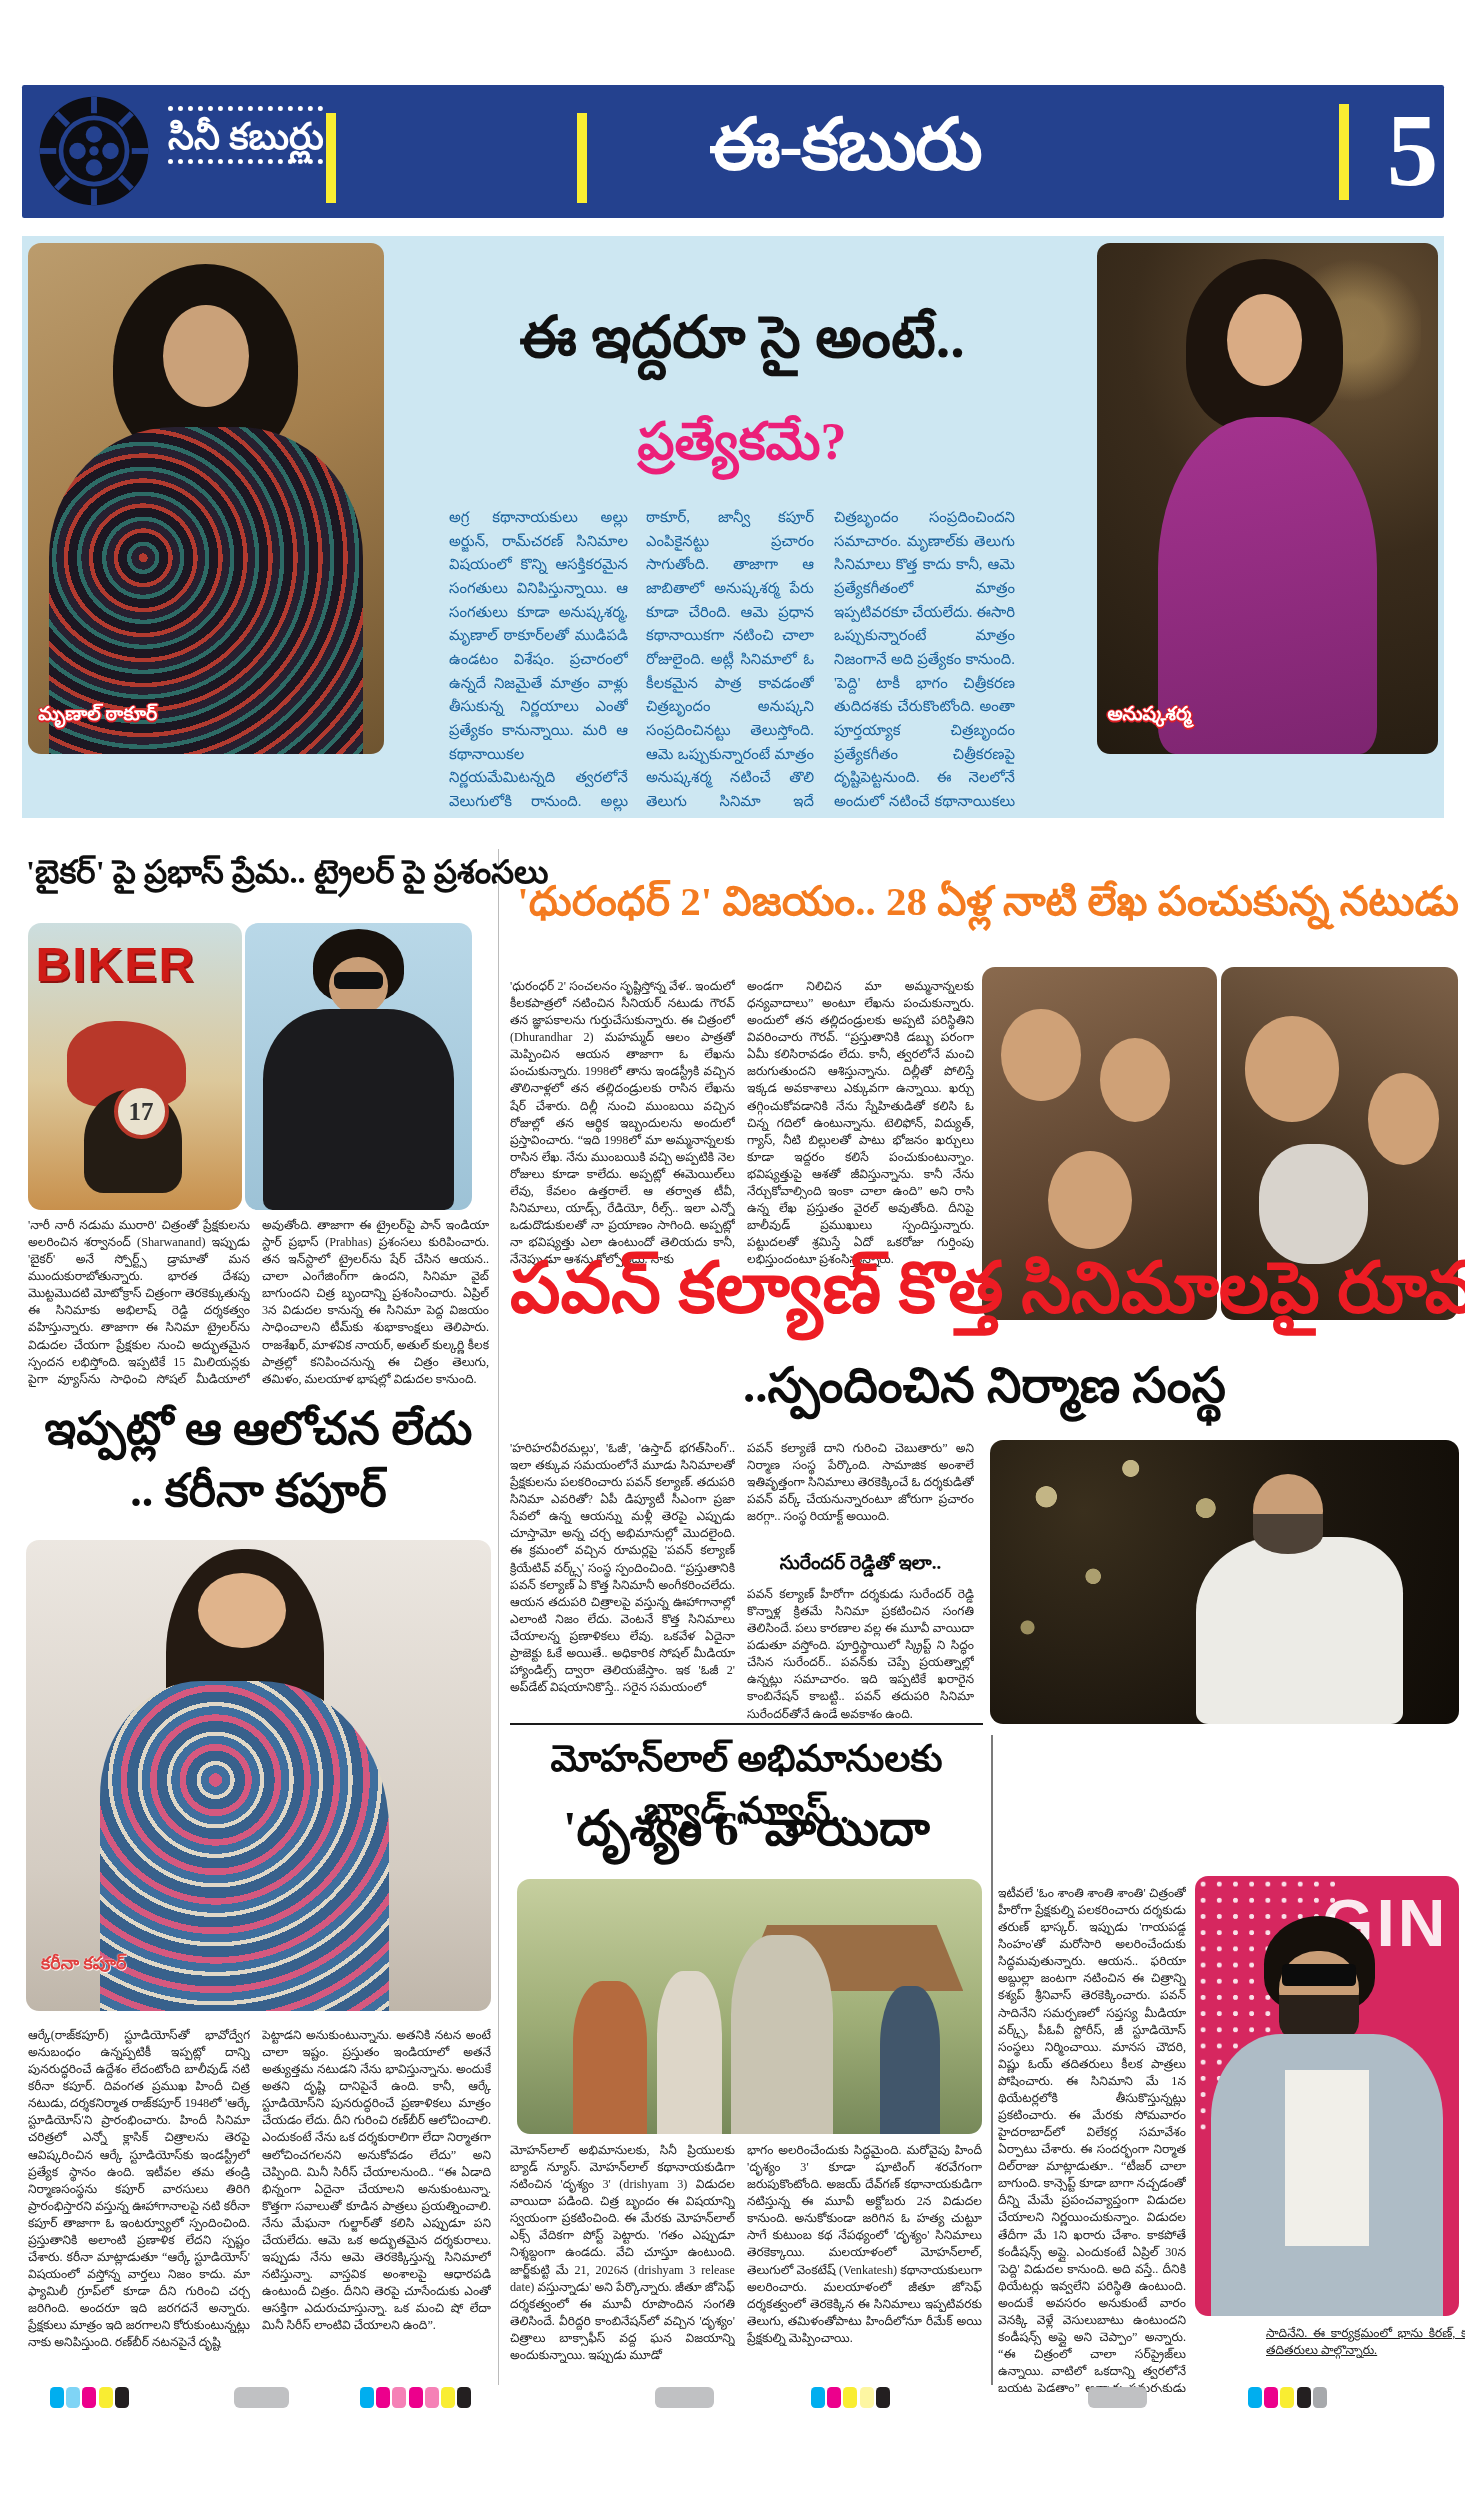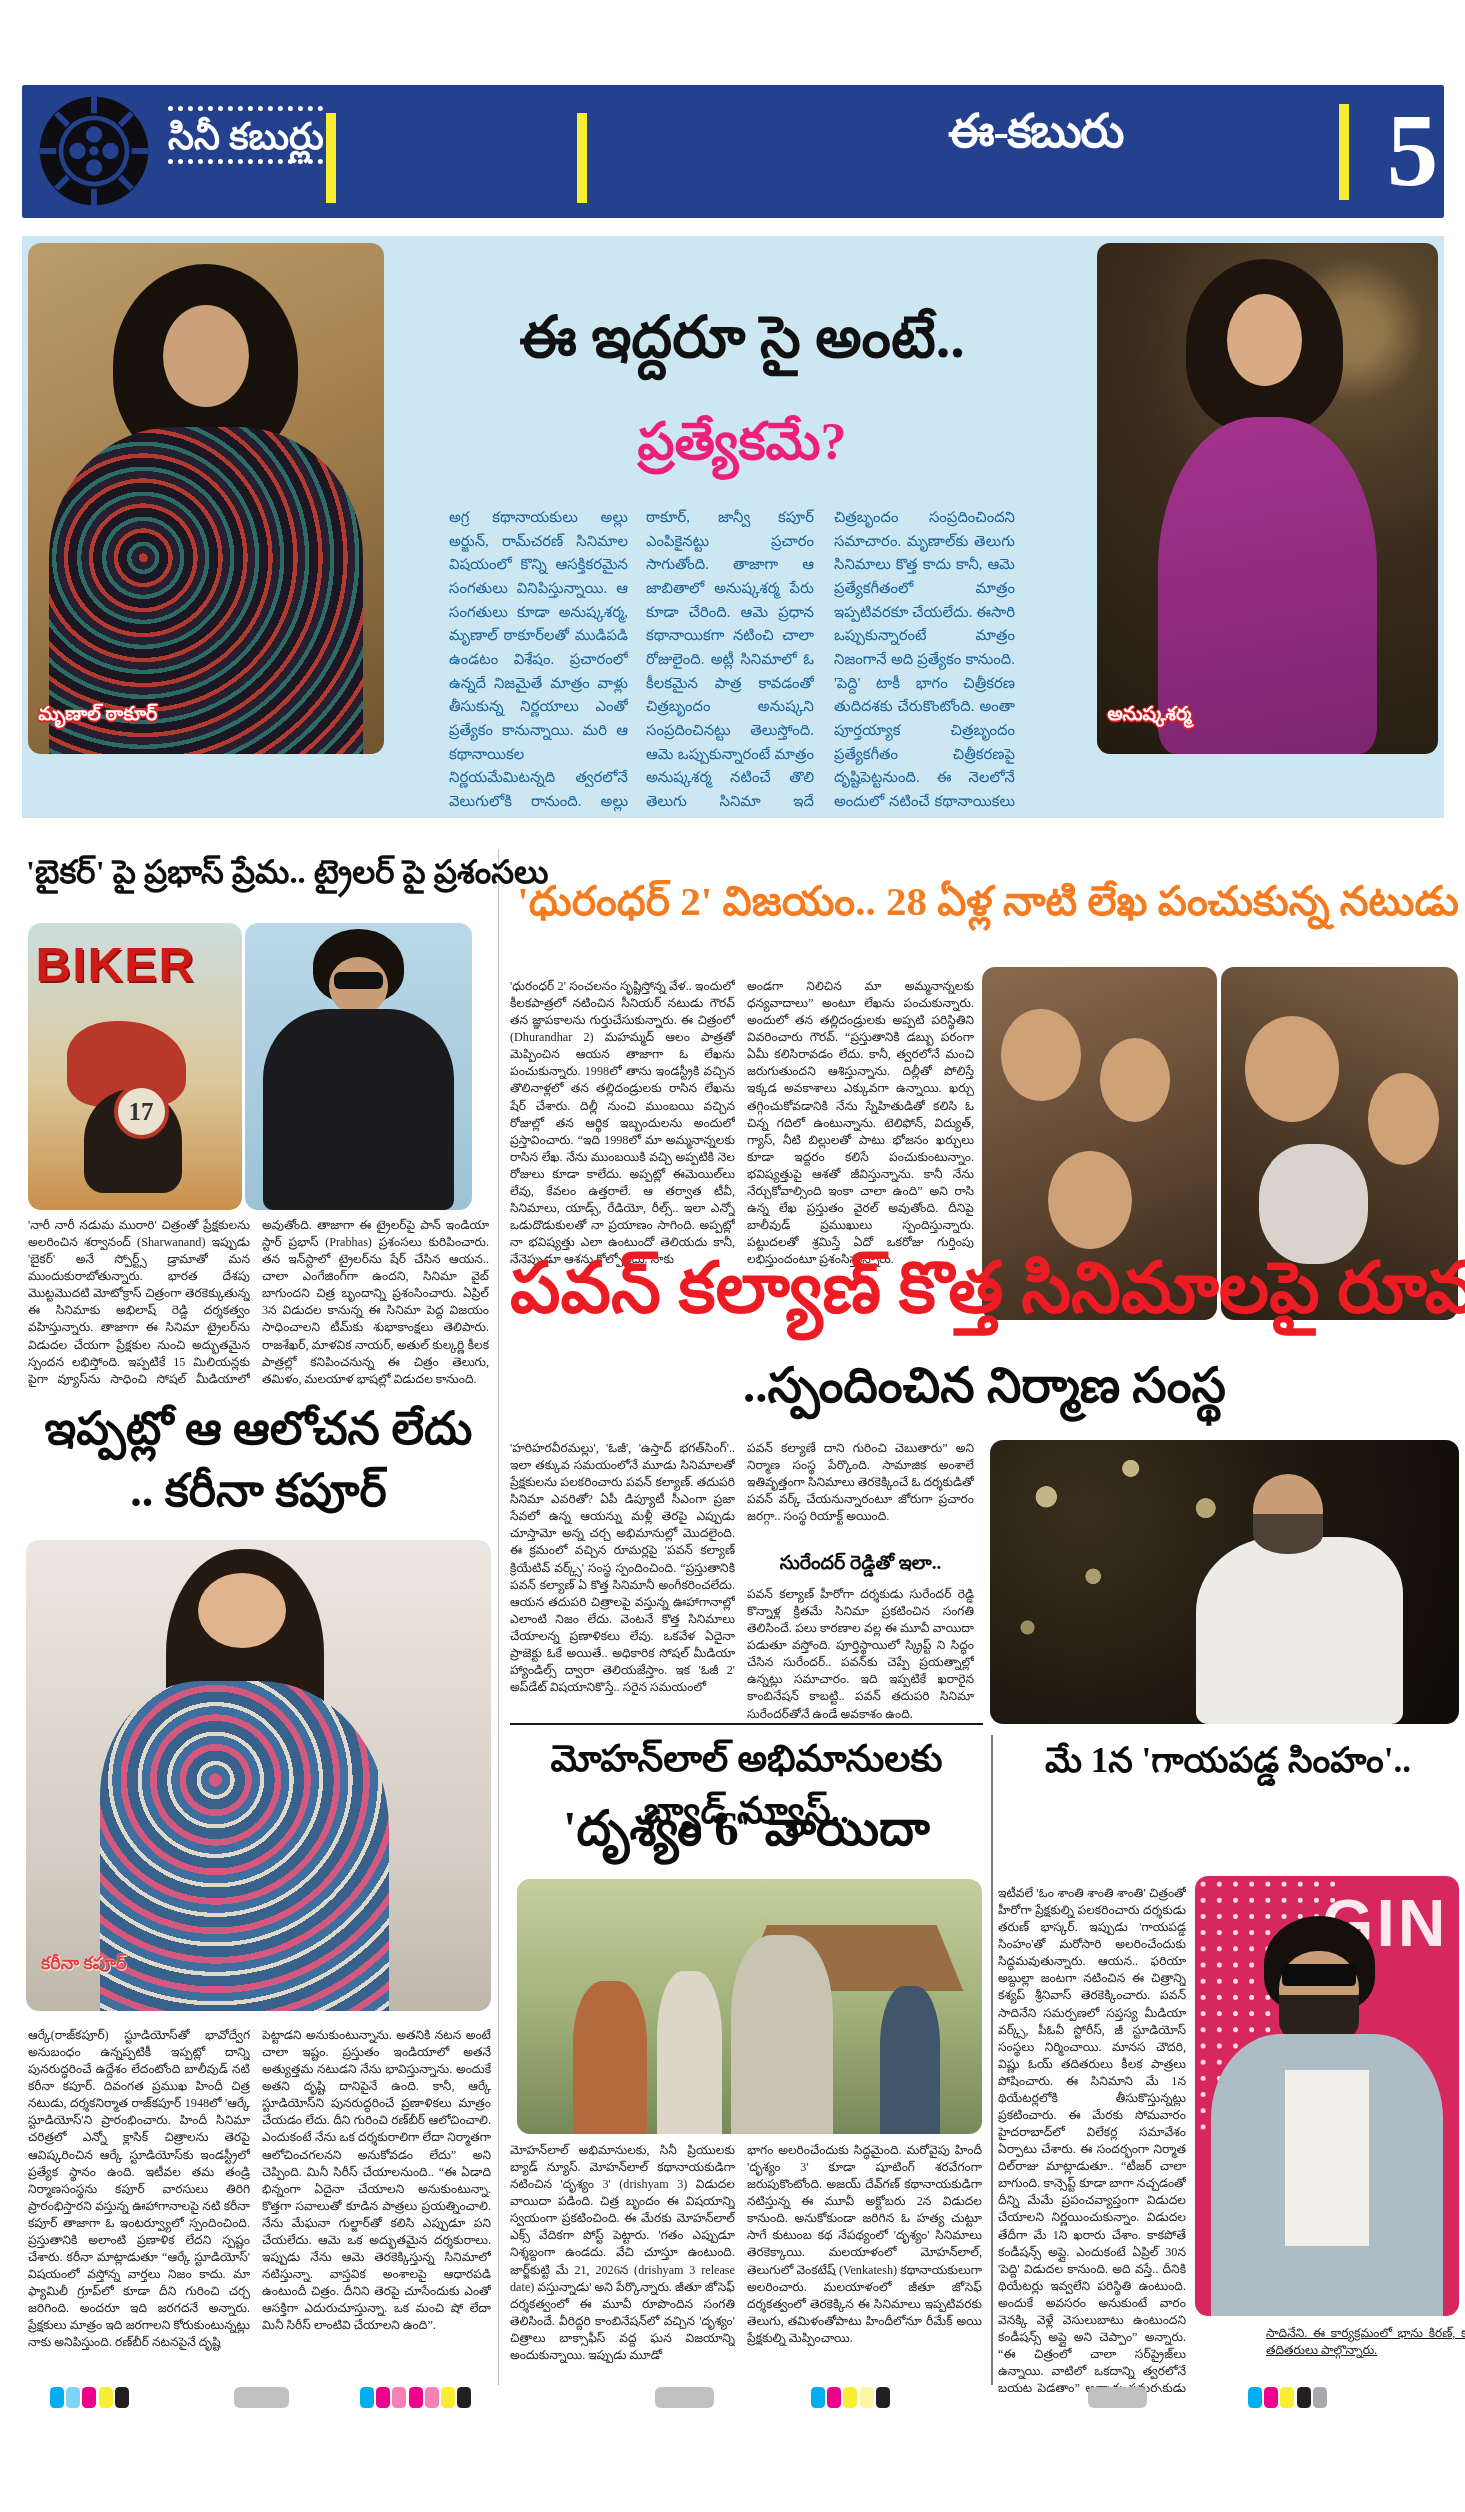--- a/index.html
+++ b/index.html
@@ -11,21 +11,21 @@
   #header{left:22px;top:85px;width:1422px;height:133px;background:#24418e;border-radius:2.2px;}
   #reel{left:13.3px;top:7.4px;width:118px;height:118px;}
   #brand-wrap{left:146px;top:20.7px;width:170px;height:92px;}
   .dotline{height:0;border-top:5.2px dotted #ffffff;width:155px;}
   #brand{color:#fff;font-size:37px;font-weight:bold;line-height:1.0;padding:7.4px 0 4.4px 0;
          font-family:"Liberation Serif",serif;white-space:nowrap;}
   .ybar{width:9.6px;background:#f9ed32;}
   #ybar1{left:304px;top:28px;height:90px;}
   #ybar2{left:555px;top:28px;height:90px;}
   #ybar3{left:1317px;top:19px;height:96px;}
-  #masthead{left:687px;top:19px;width:414px;text-align:right;color:#fff;font-size:47px;font-weight:bold;
+  #masthead{left:687px;top:19px;width:414px;text-align:left;color:#fff;font-size:72px;font-weight:bold;
             letter-spacing:-1.5px;}
   #dateblock{left:1086px;top:16.2px;width:207px;text-align:center;color:#fff;line-height:1.45;}
   #date-line{font-size:23px;font-weight:bold;letter-spacing:0.7px;}
   #day-line{font-size:22px;}
   #site-line{font-size:24.4px;font-weight:bold;}
   #pagenum{left:1337px;top:5.9px;width:107px;text-align:center;color:#fff;font-size:103px;font-weight:bold;}
 
   
   #feature{left:22px;top:236px;width:1422px;height:582px;background:#cde7f2;}
   .photo{position:absolute;overflow:hidden;border-radius:13px;}
@@ -294,21 +294,20 @@
   <div class="photo" id="drishyam-photo">
     <div class="roof"></div>
     <div class="dfig f1"></div>
     <div class="dfig f2"></div>
     <div class="dfig f3"></div>
     <div class="dfig f4"></div>
   </div>
   <div class="bodycol" id="dri-col1">మోహన్‌లాల్ అభిమానులకు, సినీ ప్రియులకు బ్యాడ్ న్యూస్. మోహన్‌లాల్ కథానాయకుడిగా నటించిన 'దృశ్యం 3' (drishyam 3) విడుదల వాయిదా పడింది. చిత్ర బృందం ఈ విషయాన్ని స్వయంగా ప్రకటించింది. ఈ మేరకు మోహన్‌లాల్ ఎక్స్ వేదికగా పోస్ట్ పెట్టారు. 'గతం ఎప్పుడూ నిశ్శబ్దంగా ఉండదు. వేచి చూస్తూ ఉంటుంది. జార్జ్‌కుట్టి మే 21, 2026న (drishyam 3 release date) వస్తున్నాడు' అని పేర్కొన్నారు. జీతూ జోసెఫ్ దర్శకత్వంలో ఈ మూవీ రూపొందిన సంగతి తెలిసిందే. వీరిద్దరి కాంబినేషన్‌లో వచ్చిన 'దృశ్యం' చిత్రాలు బాక్సాఫీస్ వద్ద ఘన విజయాన్ని అందుకున్నాయి. ఇప్పుడు మూడో</div>
   <div class="bodycol" id="dri-col2">భాగం అలరించేందుకు సిద్ధమైంది. మరోవైపు హిందీ 'దృశ్యం 3' కూడా షూటింగ్ శరవేగంగా జరుపుకొంటోంది. అజయ్ దేవ్‌గణ్ కథానాయకుడిగా నటిస్తున్న ఈ మూవీ అక్టోబరు 2న విడుదల కానుంది. అనుకోకుండా జరిగిన ఓ హత్య చుట్టూ సాగే కుటుంబ కథ నేపథ్యంలో 'దృశ్యం' సినిమాలు తెరకెక్కాయి. మలయాళంలో మోహన్‌లాల్, తెలుగులో వెంకటేష్ (Venkatesh) కథానాయకులుగా అలరించారు. మలయాళంలో జీతూ జోసెఫ్ దర్శకత్వంలో తెరకెక్కిన ఈ సినిమాలు ఇప్పటివరకు తెలుగు, తమిళంతోపాటు హిందీలోనూ రీమేక్ అయి ప్రేక్షకుల్ని మెప్పించాయి.</div>
 
-  <div class="abs" id="sim-h1">మే 1న 'గాయపడ్డ సింహం'..</div>
   <div class="bodycol" id="sim-col1">ఇటీవలే 'ఓం శాంతి శాంతి శాంతి' చిత్రంతో హీరోగా ప్రేక్షకుల్ని పలకరించారు దర్శకుడు తరుణ్ భాస్కర్. ఇప్పుడు 'గాయపడ్డ సింహం'తో మరోసారి అలరించేందుకు సిద్ధమవుతున్నారు. ఆయన.. ఫరియా అబ్దుల్లా జంటగా నటించిన ఈ చిత్రాన్ని కశ్యప్ శ్రీనివాస్ తెరకెక్కించారు. పవన్ సాదినేని సమర్పణలో సప్తస్య మీడియా వర్క్స్, పీఓవీ స్టోరీస్, జీ స్టూడియోస్ సంస్థలు నిర్మించాయి. మానస చౌదరి, విష్ణు ఓయ్ తదితరులు కీలక పాత్రలు పోషించారు. ఈ సినిమాని మే 1న థియేటర్లలోకి తీసుకొస్తున్నట్లు ప్రకటించారు. ఈ మేరకు సోమవారం హైదరాబాద్‌లో విలేకర్ల సమావేశం ఏర్పాటు చేశారు. ఈ సందర్భంగా నిర్మాత దిల్‌రాజు మాట్లాడుతూ.. “టీజర్ చాలా బాగుంది. కాన్సెప్ట్ కూడా బాగా నచ్చడంతో దీన్ని మేమే ప్రపంచవ్యాప్తంగా విడుదల చేయాలని నిర్ణయించుకున్నాం. విడుదల తేదీగా మే 1ని ఖరారు చేశాం. కాకపోతే కండీషన్స్ అప్లై. ఎందుకంటే ఏప్రిల్ 30న 'పెద్ది' విడుదల కానుంది. అది వస్తే.. దీనికి థియేటర్లు ఇవ్వలేని పరిస్థితి ఉంటుంది. అందుకే అవసరం అనుకుంటే వారం వెనక్కి వెళ్లే వెసులుబాటు ఉంటుందని కండీషన్స్ అప్లై అని చెప్పాం” అన్నారు. “ఈ చిత్రంలో చాలా సర్‌ప్రైజ్‌లు ఉన్నాయి. వాటిలో ఒకదాన్ని త్వరలోనే బయట పెడతాం” అన్నారు సమర్పకుడు పవన్</div>
   <div class="photo" id="simham-photo">
     <div class="dots"></div>
     <div class="letters">GIN</div>
     <div class="hairS"></div>
     <div class="faceS"></div>
     <div class="shadesS"></div>
     <div class="beardS"></div>
     <div class="denim"></div>
     <div class="tee"></div>

